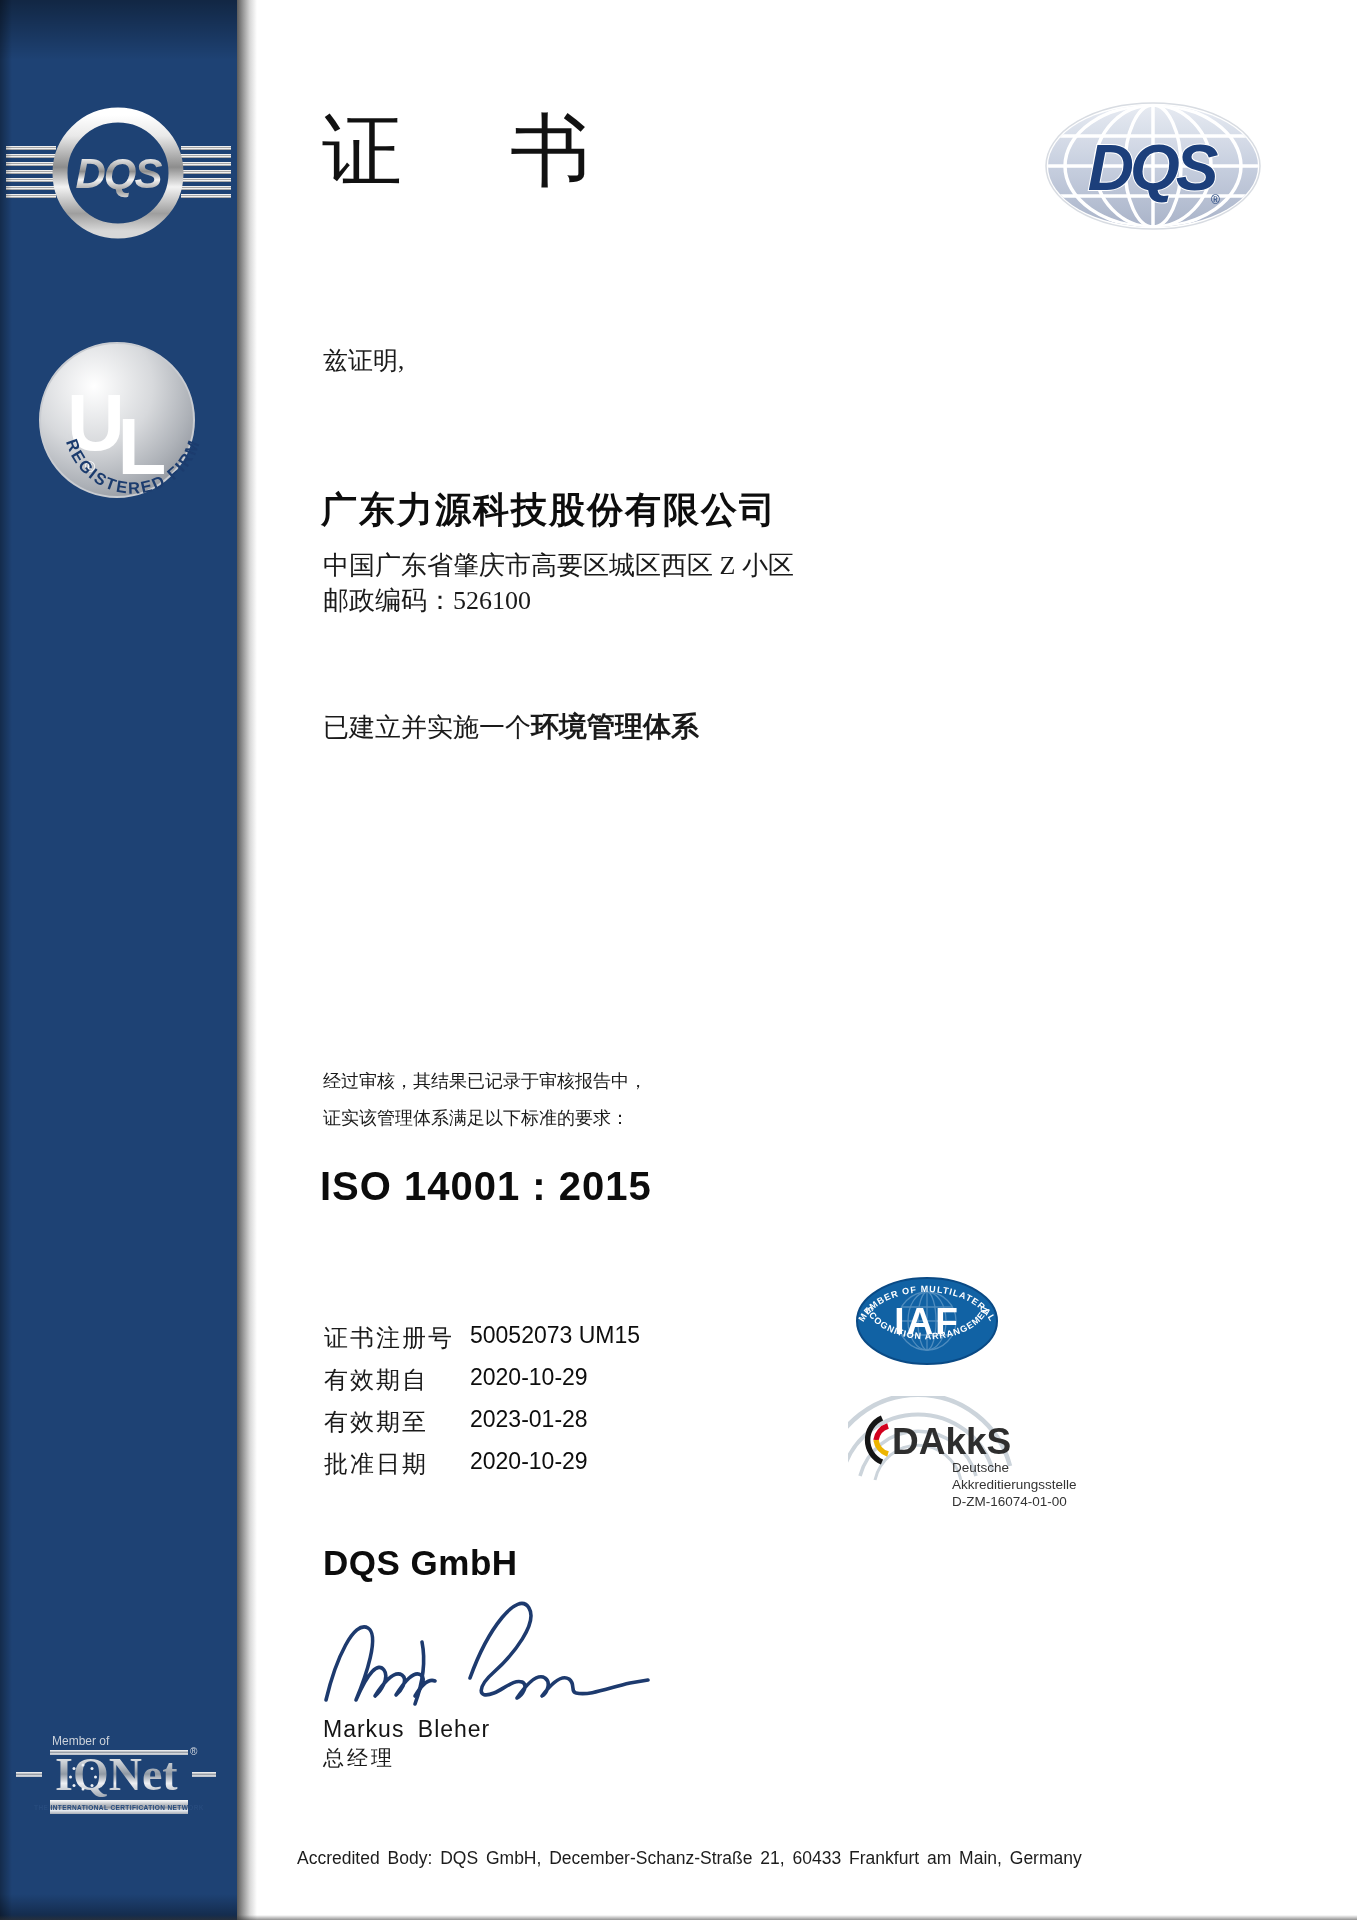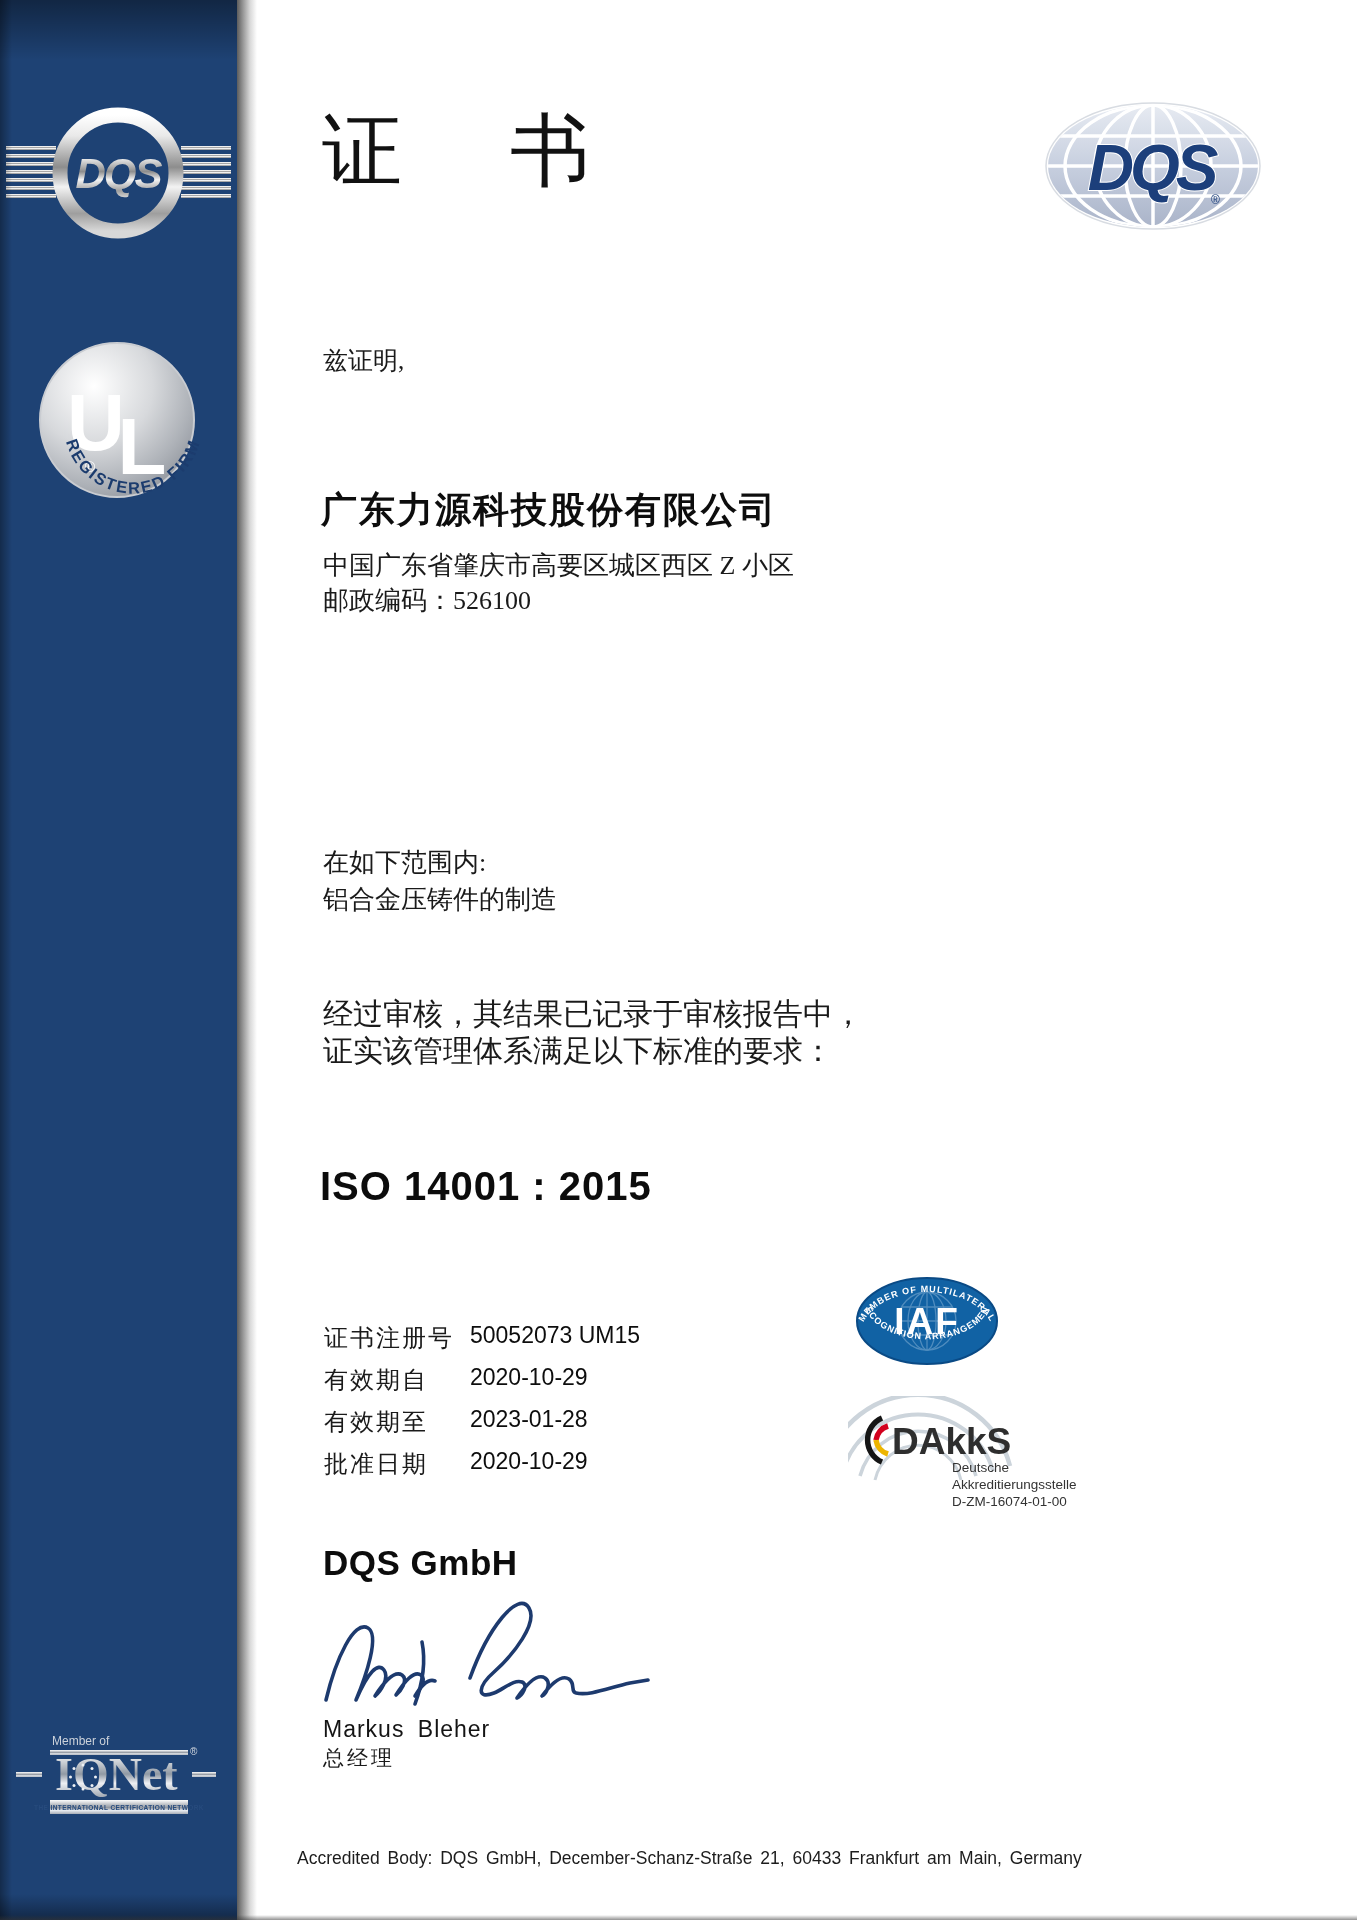--- a/index.html
+++ b/index.html
@@ -48,21 +48,21 @@
   .doc-title { position:absolute; left:322px; top:98px; display:inline-flex; gap:108px;
     font-size:80px; font-weight:500; color:#111; }
   .globe-logo { position:absolute; left:1043px; top:100px; }
 
   .intro { position:absolute; left:323px; top:344px; font-size:25px; }
   .company { position:absolute; left:321px; top:486px; font-size:36px; font-weight:600; letter-spacing:2px; color:#0d0d0d; }
   .addr { position:absolute; left:323px; top:548px; font-size:26px; line-height:35px; }
   .established { position:absolute; left:323px; top:708px; font-size:26px; }
   .established b { font-size:28px; font-weight:700; }
   .scope { position:absolute; left:323px; top:844px; font-size:26px; line-height:37px; }
-  .audit { position:absolute; left:323px; top:995px; font-size:30px; line-height:37px; }
+  .audit { position:absolute; left:323px; top:1063px; font-size:18px; line-height:37px; }
   .standard { position:absolute; left:320px; top:1164px; font-family:"Liberation Sans", sans-serif;
     font-size:40px; font-weight:bold; letter-spacing:1px; color:#0c0c0c; }
 
   .details { position:absolute; left:324px; top:1322px; display:grid;
     grid-template-columns:146px auto; row-gap:10px; font-size:24px; }
   .details .lab { letter-spacing:2px; }
   .details .val { font-family:"Liberation Sans", sans-serif; font-size:23px; color:#0d0d0d; }
 
   .iaf-logo { position:absolute; left:853px; top:1276px; }
   .dakks-logo { position:absolute; left:848px; top:1396px; }
@@ -202,25 +202,24 @@
   </svg>
 
   <div class="intro">兹证明,</div>
 
   <div class="company">广东力源科技股份有限公司</div>
   <div class="addr">
     <div>中国广东省肇庆市高要区城区西区 Z 小区</div>
     <div>邮政编码：526100</div>
   </div>
 
-
-  <div class="scope">
-    <div>在如下范围内:</div>
-    <div>铝合金压铸件的制造</div>
-  </div>
+  <div class="established">
+    <span>已建立并实施一个</span><b>环境管理体系</b>
+  </div>
+
 
   <div class="audit">
     <div>经过审核，其结果已记录于审核报告中，</div>
     <div>证实该管理体系满足以下标准的要求：</div>
   </div>
 
   <div class="standard">ISO 14001 : 2015</div>
 
   <div class="details">
     <div class="lab">证书注册号</div>

